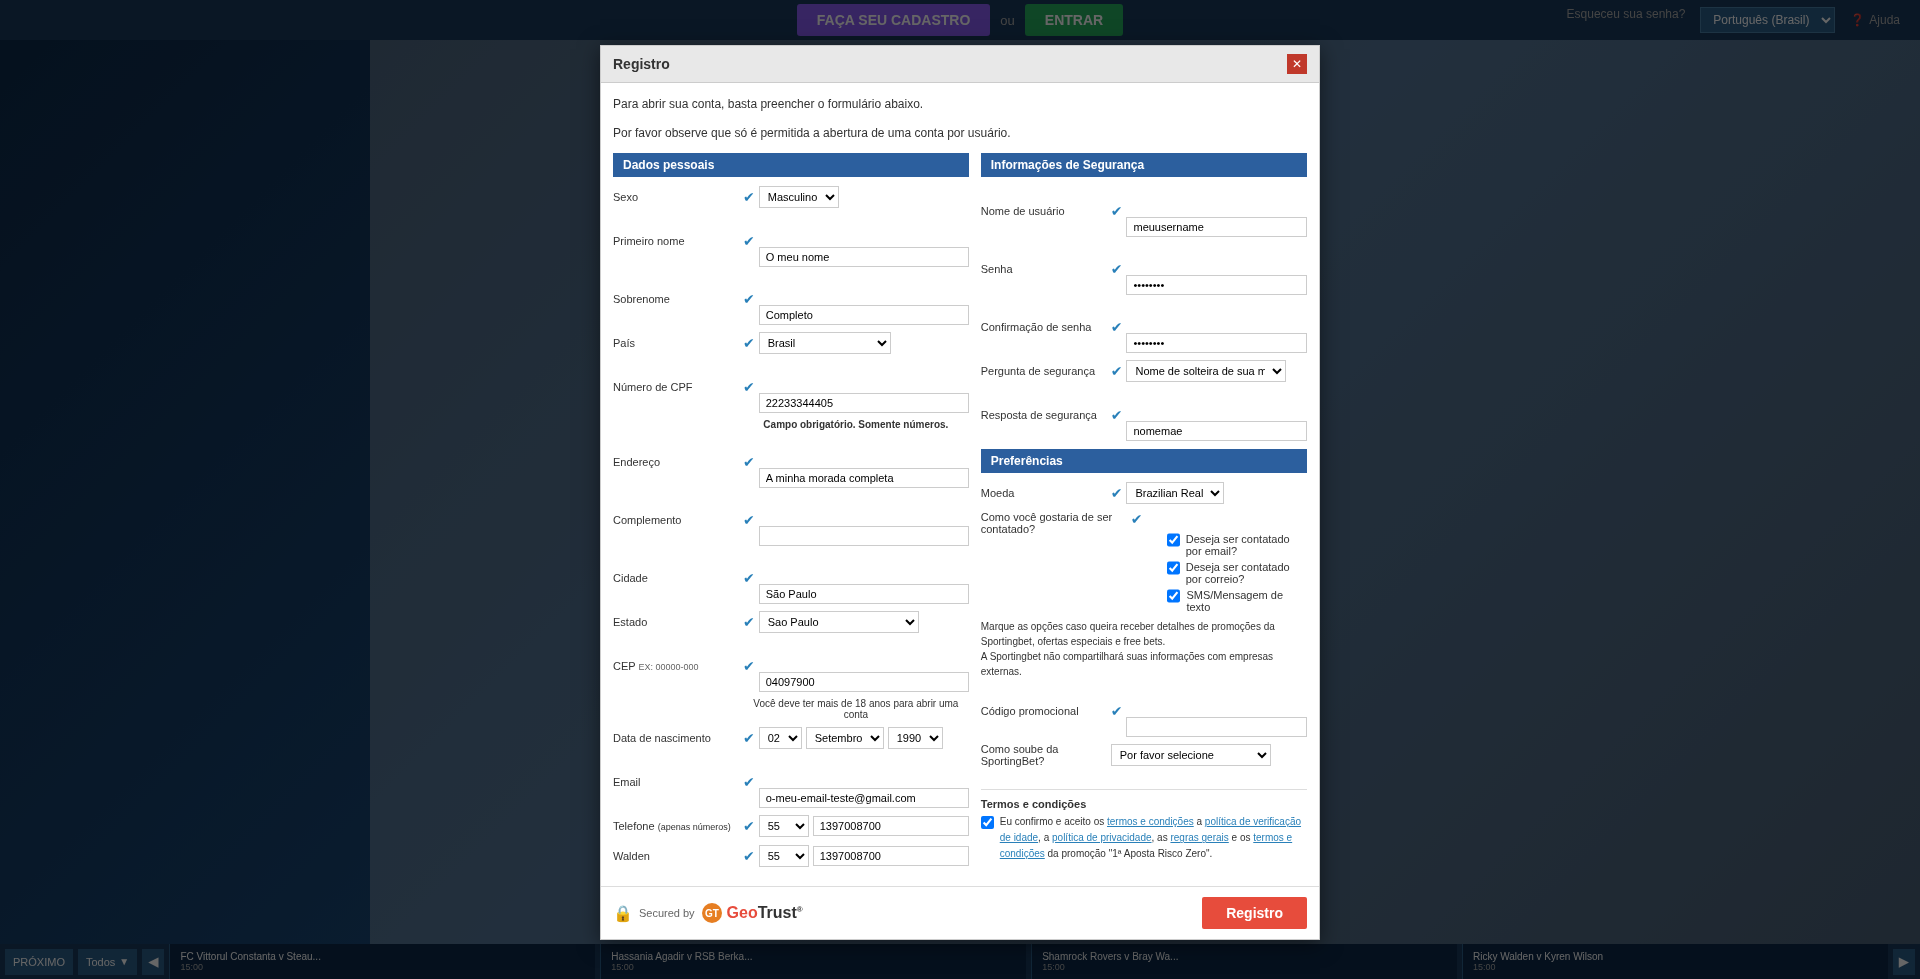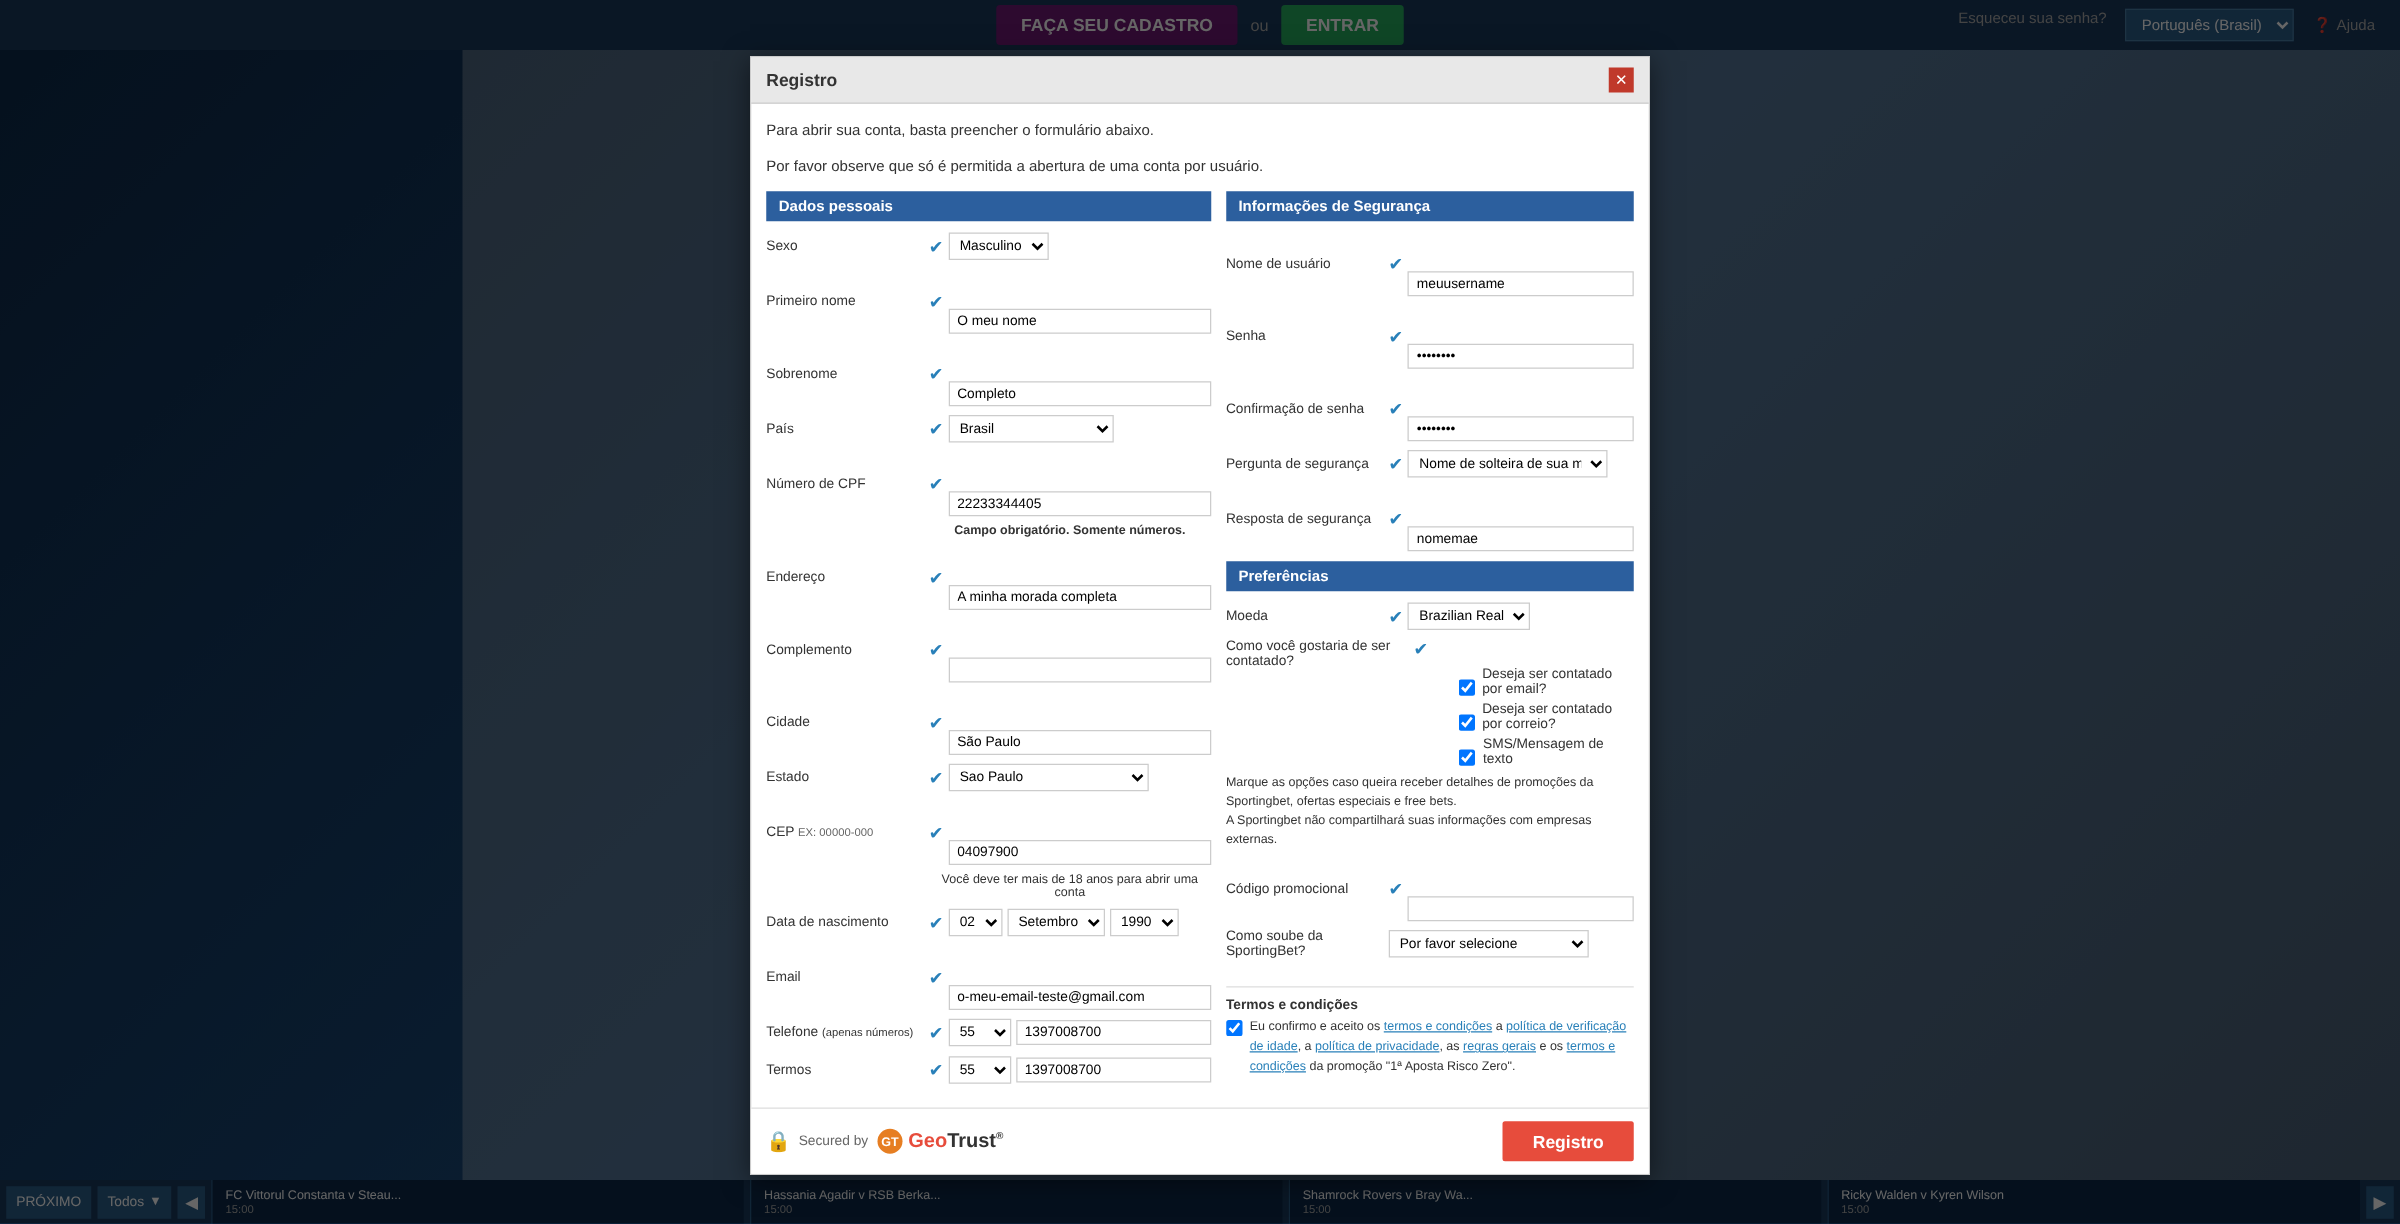--- a/index.html
+++ b/index.html
@@ -3,21 +3,21 @@
   <meta charset="utf-8">
   <style>
     * { box-sizing: border-box; margin: 0; padding: 0; }
     body { font-family: Arial, sans-serif; font-size: 12px; background: #1a3a5c; overflow: hidden; width: 1920px; height: 979px; position: relative; }
 
     
     .bg { position: absolute; inset: 0; background: linear-gradient(135deg, #0d2a4a 0%, #1a4a7a 50%, #0d2a4a 100%); }
 
     
     .topbar { position: absolute; top: 0; left: 0; right: 0; height: 40px; background: #1a3a5c; display: flex; align-items: center; justify-content: center; gap: 10px; z-index: 10; }
-    .btn-register { background: #701a75; color: white; border: none; padding: 8px 20px; font-size: 14px; font-weight: bold; cursor: pointer; border-radius: 3px; text-transform: uppercase; }
+    .btn-register { background: #8b5cf6; color: white; border: none; padding: 8px 20px; font-size: 14px; font-weight: bold; cursor: pointer; border-radius: 3px; text-transform: uppercase; }
     .topbar-ou { color: #aaa; font-size: 13px; }
     .btn-entrar { background: #27ae60; color: white; border: none; padding: 8px 20px; font-size: 14px; font-weight: bold; cursor: pointer; border-radius: 3px; text-transform: uppercase; }
     .topbar-right { position: absolute; right: 20px; display: flex; gap: 15px; }
     .topbar-link { color: #aaa; font-size: 12px; cursor: pointer; }
     .lang-select { background: #2c5f8a; color: white; border: 1px solid #4a7fa8; padding: 4px 8px; font-size: 12px; cursor: pointer; }
     .help-btn { color: #aaa; font-size: 12px; cursor: pointer; display: flex; align-items: center; gap: 4px; }
 
     
     .overlay { position: absolute; inset: 0; background: rgba(0,0,0,0.6); z-index: 100; }
 
@@ -56,21 +56,21 @@
     .phone-input { border: 1px solid #ccc; padding: 3px 6px; font-size: 11px; flex: 1; }
 
     
     .security-select { border: 1px solid #ccc; padding: 3px 4px; font-size: 11px; background: white; width: 160px; }
 
     
     .moeda-select { border: 1px solid #ccc; padding: 3px 4px; font-size: 11px; background: white; }
     .contact-section { display: flex; align-items: flex-start; margin-bottom: 6px; }
     .contact-label { width: 150px; font-size: 11px; color: #333; flex-shrink: 0; }
     .contact-options { display: flex; flex-direction: column; gap: 4px; }
-    .contact-option { display: flex; align-items: flex-end; gap: 6px; font-size: 11px; color: #333; padding-left: 36px; }
+    .contact-option { display: flex; align-items: flex-start; gap: 6px; font-size: 11px; color: #333; padding-left: 36px; }
     .contact-option input[type="checkbox"] { width: 14px; height: 14px; }
     .promo-text { font-size: 10px; color: #333; margin: 6px 0; line-height: 1.5; }
 
     
     .como-soube-row { display: flex; align-items: center; margin-bottom: 22px; }
     .como-soube-select { border: 1px solid #ccc; padding: 3px 4px; font-size: 11px; background: white; width: 160px; }
 
     
     .terms-section { border-top: 1px solid #ddd; padding-top: 8px; margin-top: 4px; }
     .terms-header { font-size: 11px; color: #333; font-weight: bold; margin-bottom: 4px; }
@@ -256,21 +256,21 @@
           <div class="form-control">
             <span class="check-icon">✔</span>
             <div class="phone-row">
               <select class="phone-code-select"><option>55</option></select>
               <input type="text" class="phone-input" value="1397008700" style="">
             </div>
           </div>
         </div>
 
         <div class="form-row">
-          <span class="form-label">Termos</span>
+          <span class="form-label">Walden</span>
           <div class="form-control">
             <span class="check-icon">✔</span>
             <div class="phone-row">
               <select class="phone-code-select"><option>55</option></select>
               <input type="text" class="phone-input" value="1397008700" style="">
             </div>
           </div>
         </div>
       </div>
 

